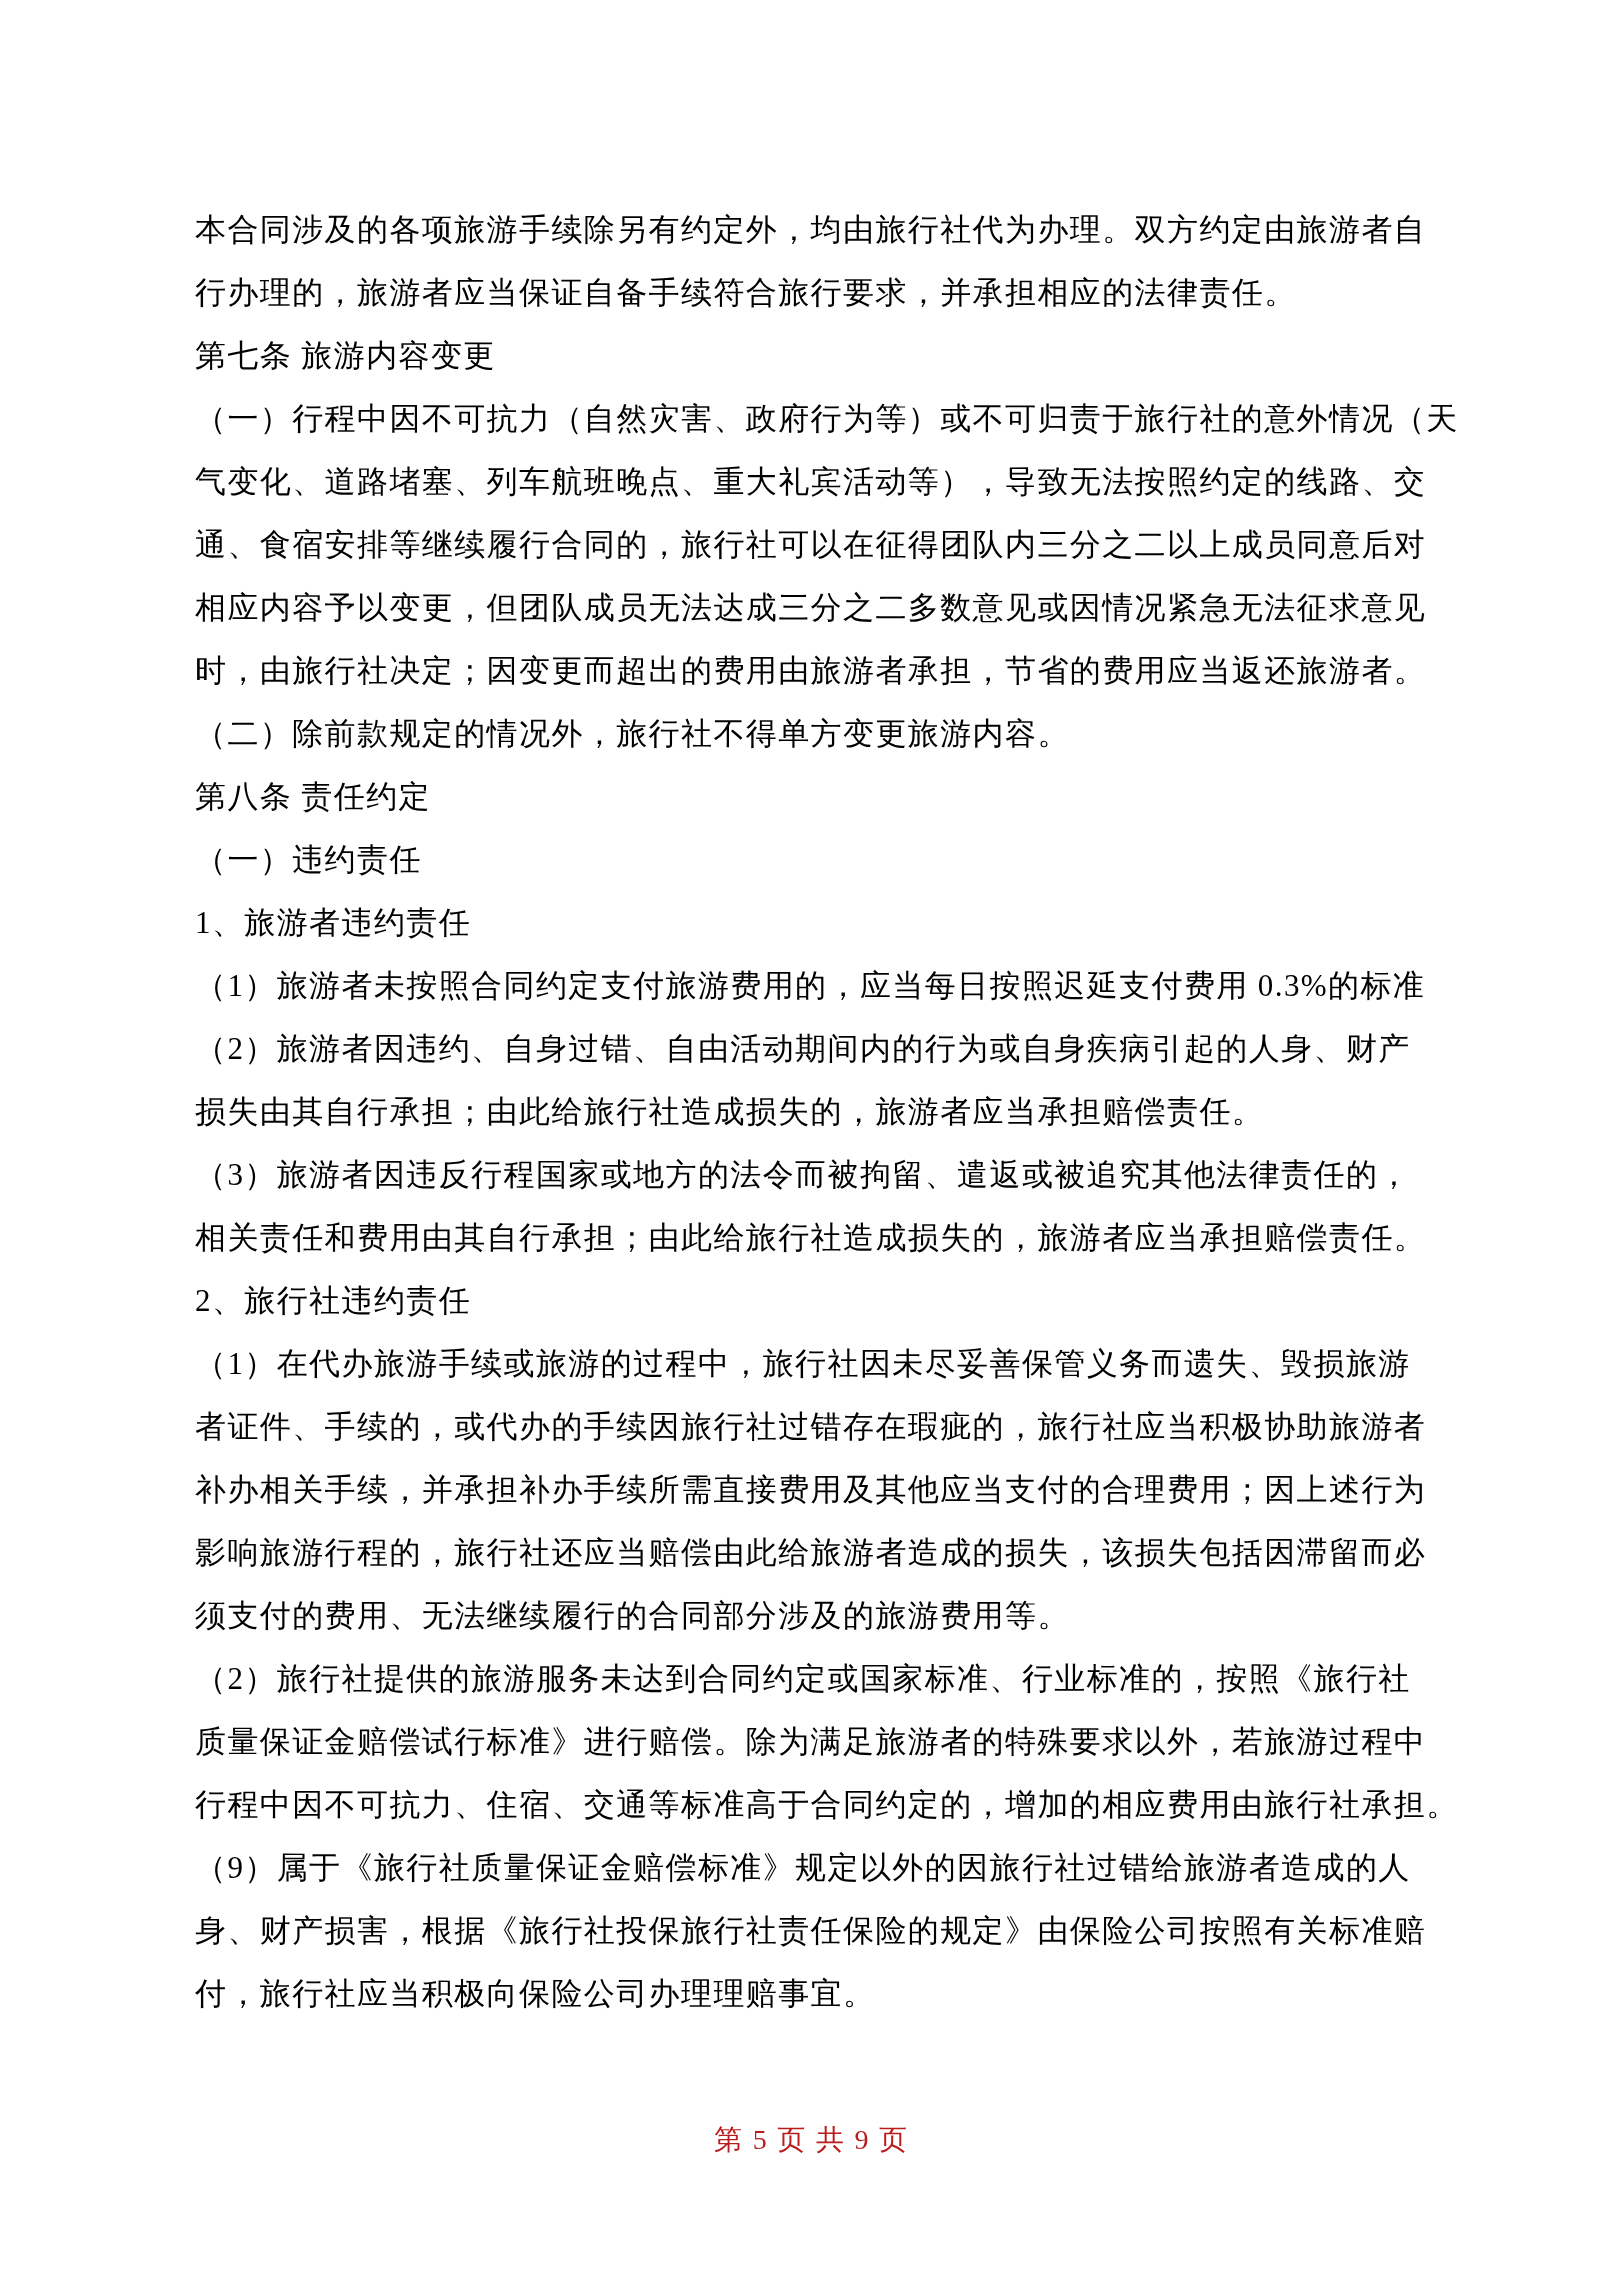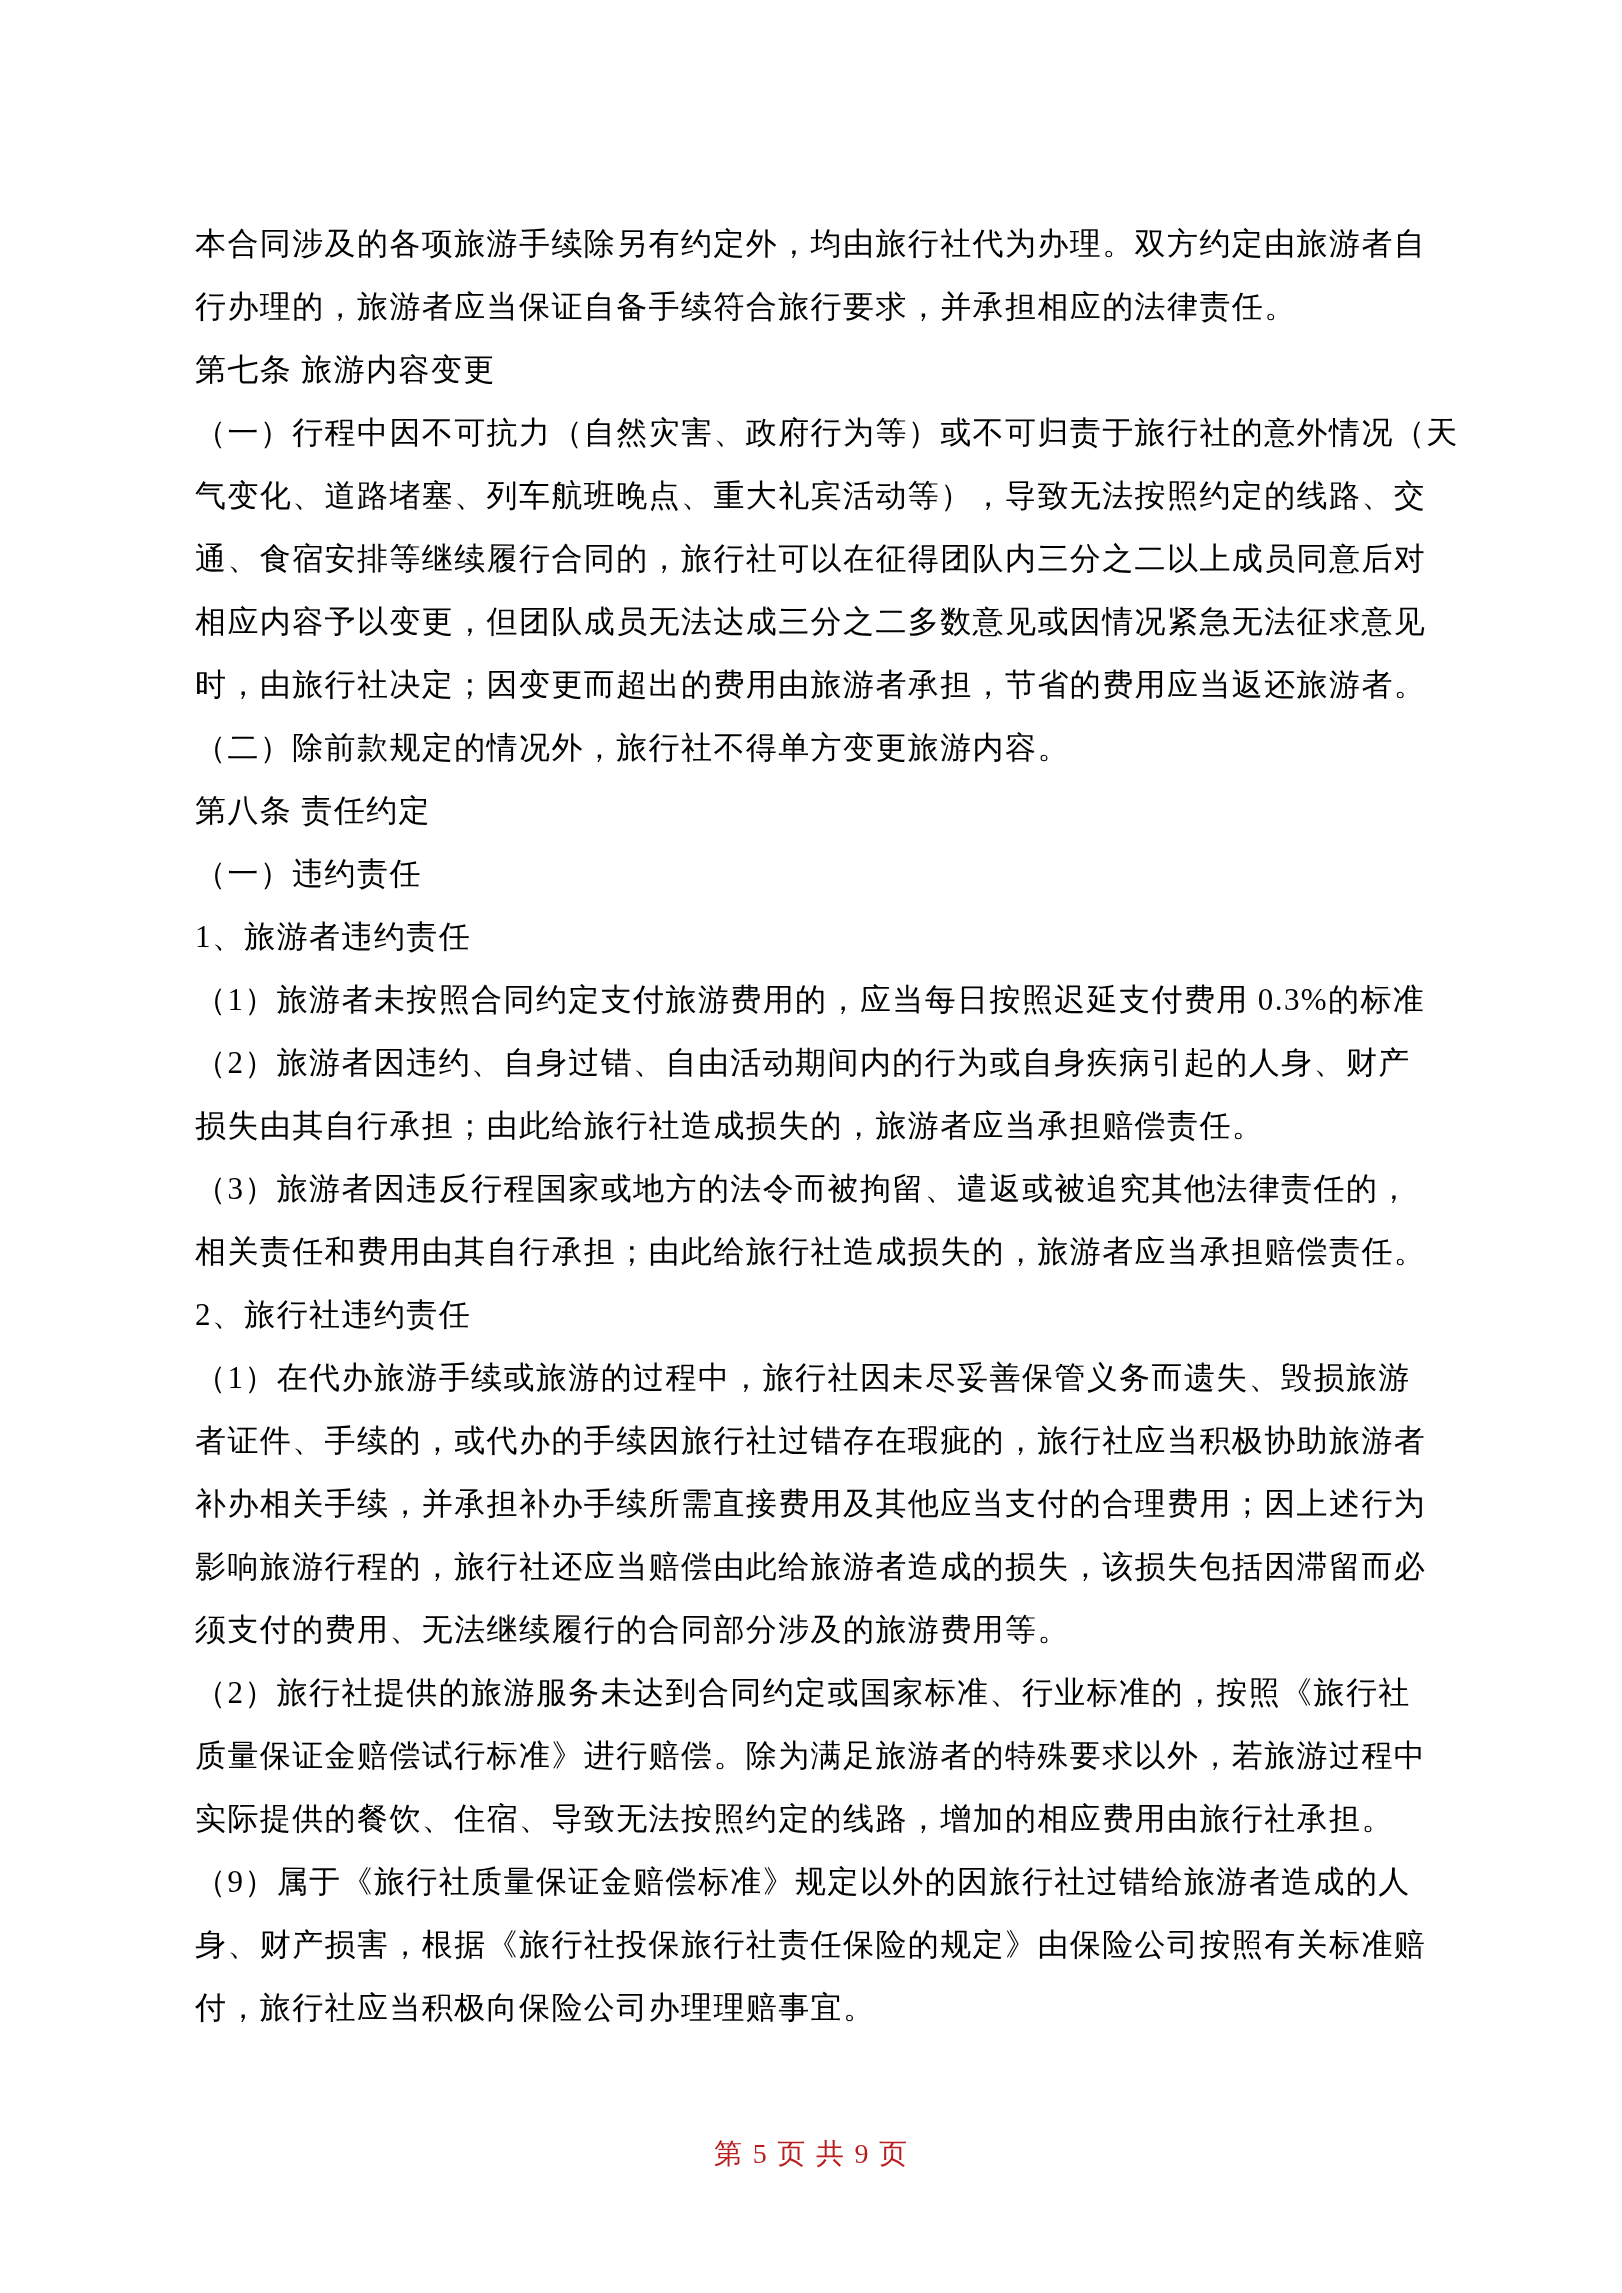--- a/index.html
+++ b/index.html
@@ -8,21 +8,20 @@
     background: #ffffff;
   }
   .page {
     position: relative;
     width: 1623px;
     height: 2232px;
     background: #ffffff;
     overflow: hidden;
     font-family: "Liberation Serif", "DejaVu Serif", serif;
     color: #000000;
-    margin-top: 14px;
   }
   .content {
     position: absolute;
     top: 198px;
     left: 195px;
     width: 1233px;
   }
   .line {
     font-size: 31px;
     line-height: 63px;
@@ -66,20 +65,20 @@
       <div class="line">（3）旅游者因违反行程国家或地方的法令而被拘留、遣返或被追究其他法律责任的，</div>
       <div class="line">相关责任和费用由其自行承担；由此给旅行社造成损失的，旅游者应当承担赔偿责任。</div>
       <div class="line">2、旅行社违约责任</div>
       <div class="line">（1）在代办旅游手续或旅游的过程中，旅行社因未尽妥善保管义务而遗失、毁损旅游</div>
       <div class="line">者证件、手续的，或代办的手续因旅行社过错存在瑕疵的，旅行社应当积极协助旅游者</div>
       <div class="line">补办相关手续，并承担补办手续所需直接费用及其他应当支付的合理费用；因上述行为</div>
       <div class="line">影响旅游行程的，旅行社还应当赔偿由此给旅游者造成的损失，该损失包括因滞留而必</div>
       <div class="line">须支付的费用、无法继续履行的合同部分涉及的旅游费用等。</div>
       <div class="line">（2）旅行社提供的旅游服务未达到合同约定或国家标准、行业标准的，按照《旅行社</div>
       <div class="line">质量保证金赔偿试行标准》进行赔偿。除为满足旅游者的特殊要求以外，若旅游过程中</div>
-      <div class="line">实际提供的餐饮、住宿、导致无法按照约定的线路，增加的相应费用由旅行社承担。</div>
+      <div class="line">行程中因不可抗力、住宿、交通等标准高于合同约定的，增加的相应费用由旅行社承担。</div>
       <div class="line">（9）属于《旅行社质量保证金赔偿标准》规定以外的因旅行社过错给旅游者造成的人</div>
       <div class="line">身、财产损害，根据《旅行社投保旅行社责任保险的规定》由保险公司按照有关标准赔</div>
       <div class="line">付，旅行社应当积极向保险公司办理理赔事宜。</div>
     </div>
   <div class="footer">第 5 页 共 9 页</div>
 </div>
 
 
 </body></html>

